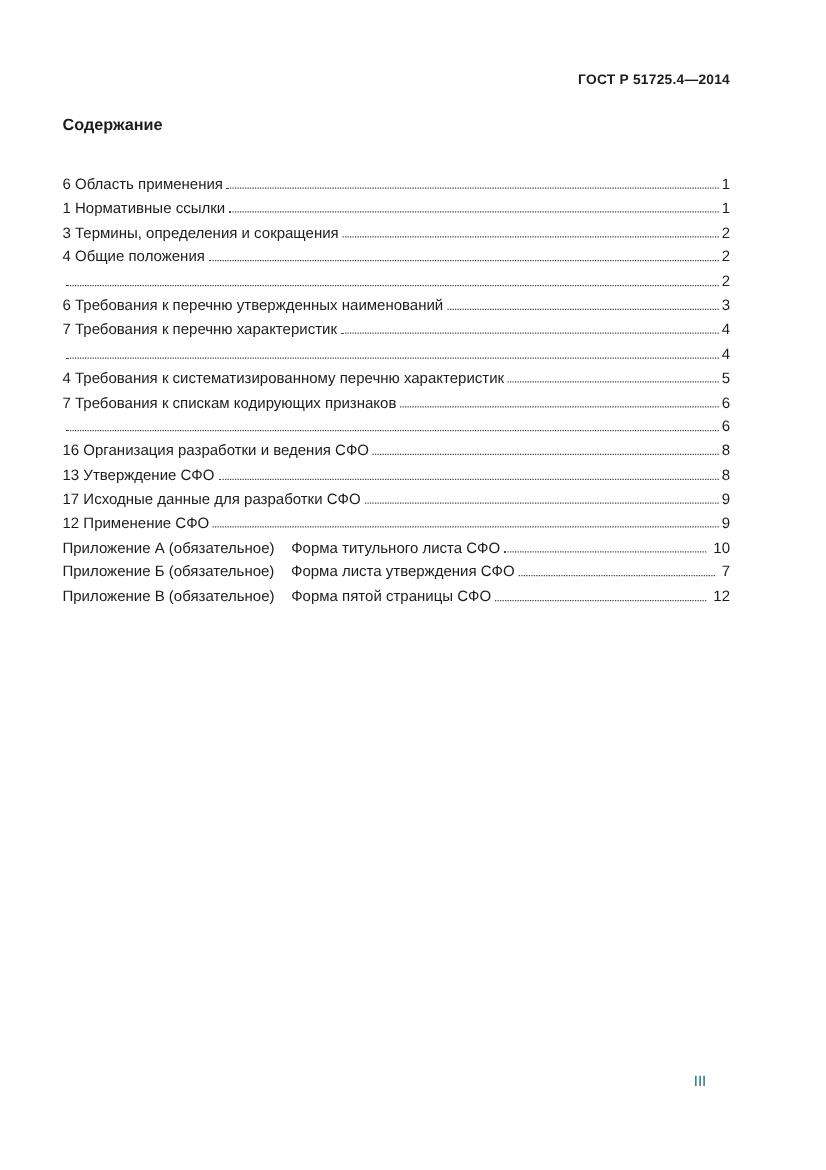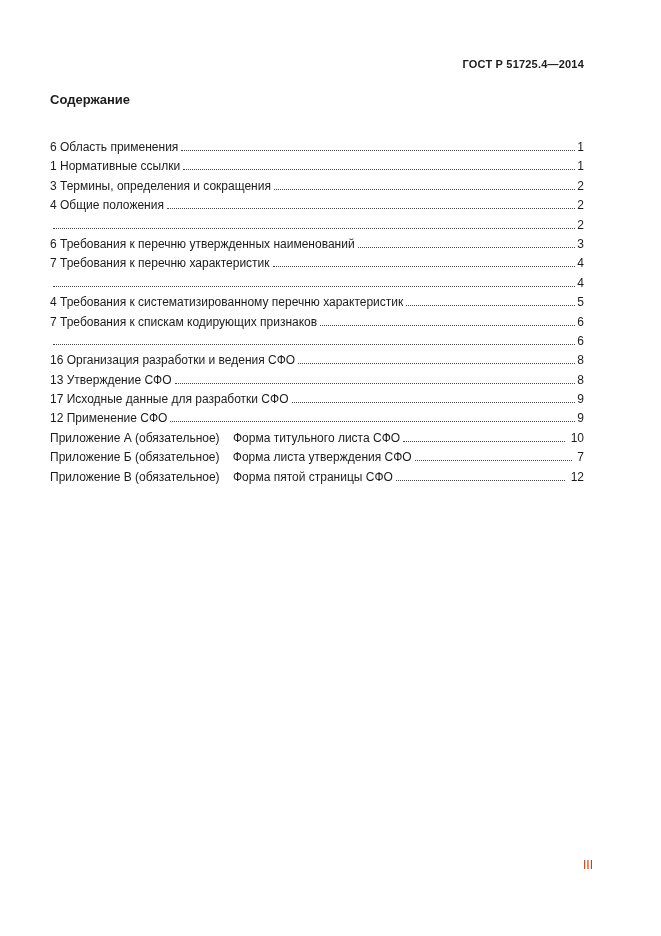--- a/index.html
+++ b/index.html
@@ -53,24 +53,24 @@
     border-bottom: 1.4px dotted #444;
     margin: 0 2px 3px 3px;
     min-width: 8px;
   }
   .toc-page {
     flex: 0 0 auto;
     white-space: pre;
   }
   .page-number {
     position: absolute;
-    right: 68px;
+    right: 96px;
     bottom: 64px;
     font-size: 12px;
-    color: #c2410c;
+    color: #0f766e;
   }
 </style>
 </head>
 <body>
 
 <div class="page">
 
   <div class="doc-code">ГОСТ Р 51725.4—2014</div>
 
   <h1 class="toc-heading">Содержание</h1>

